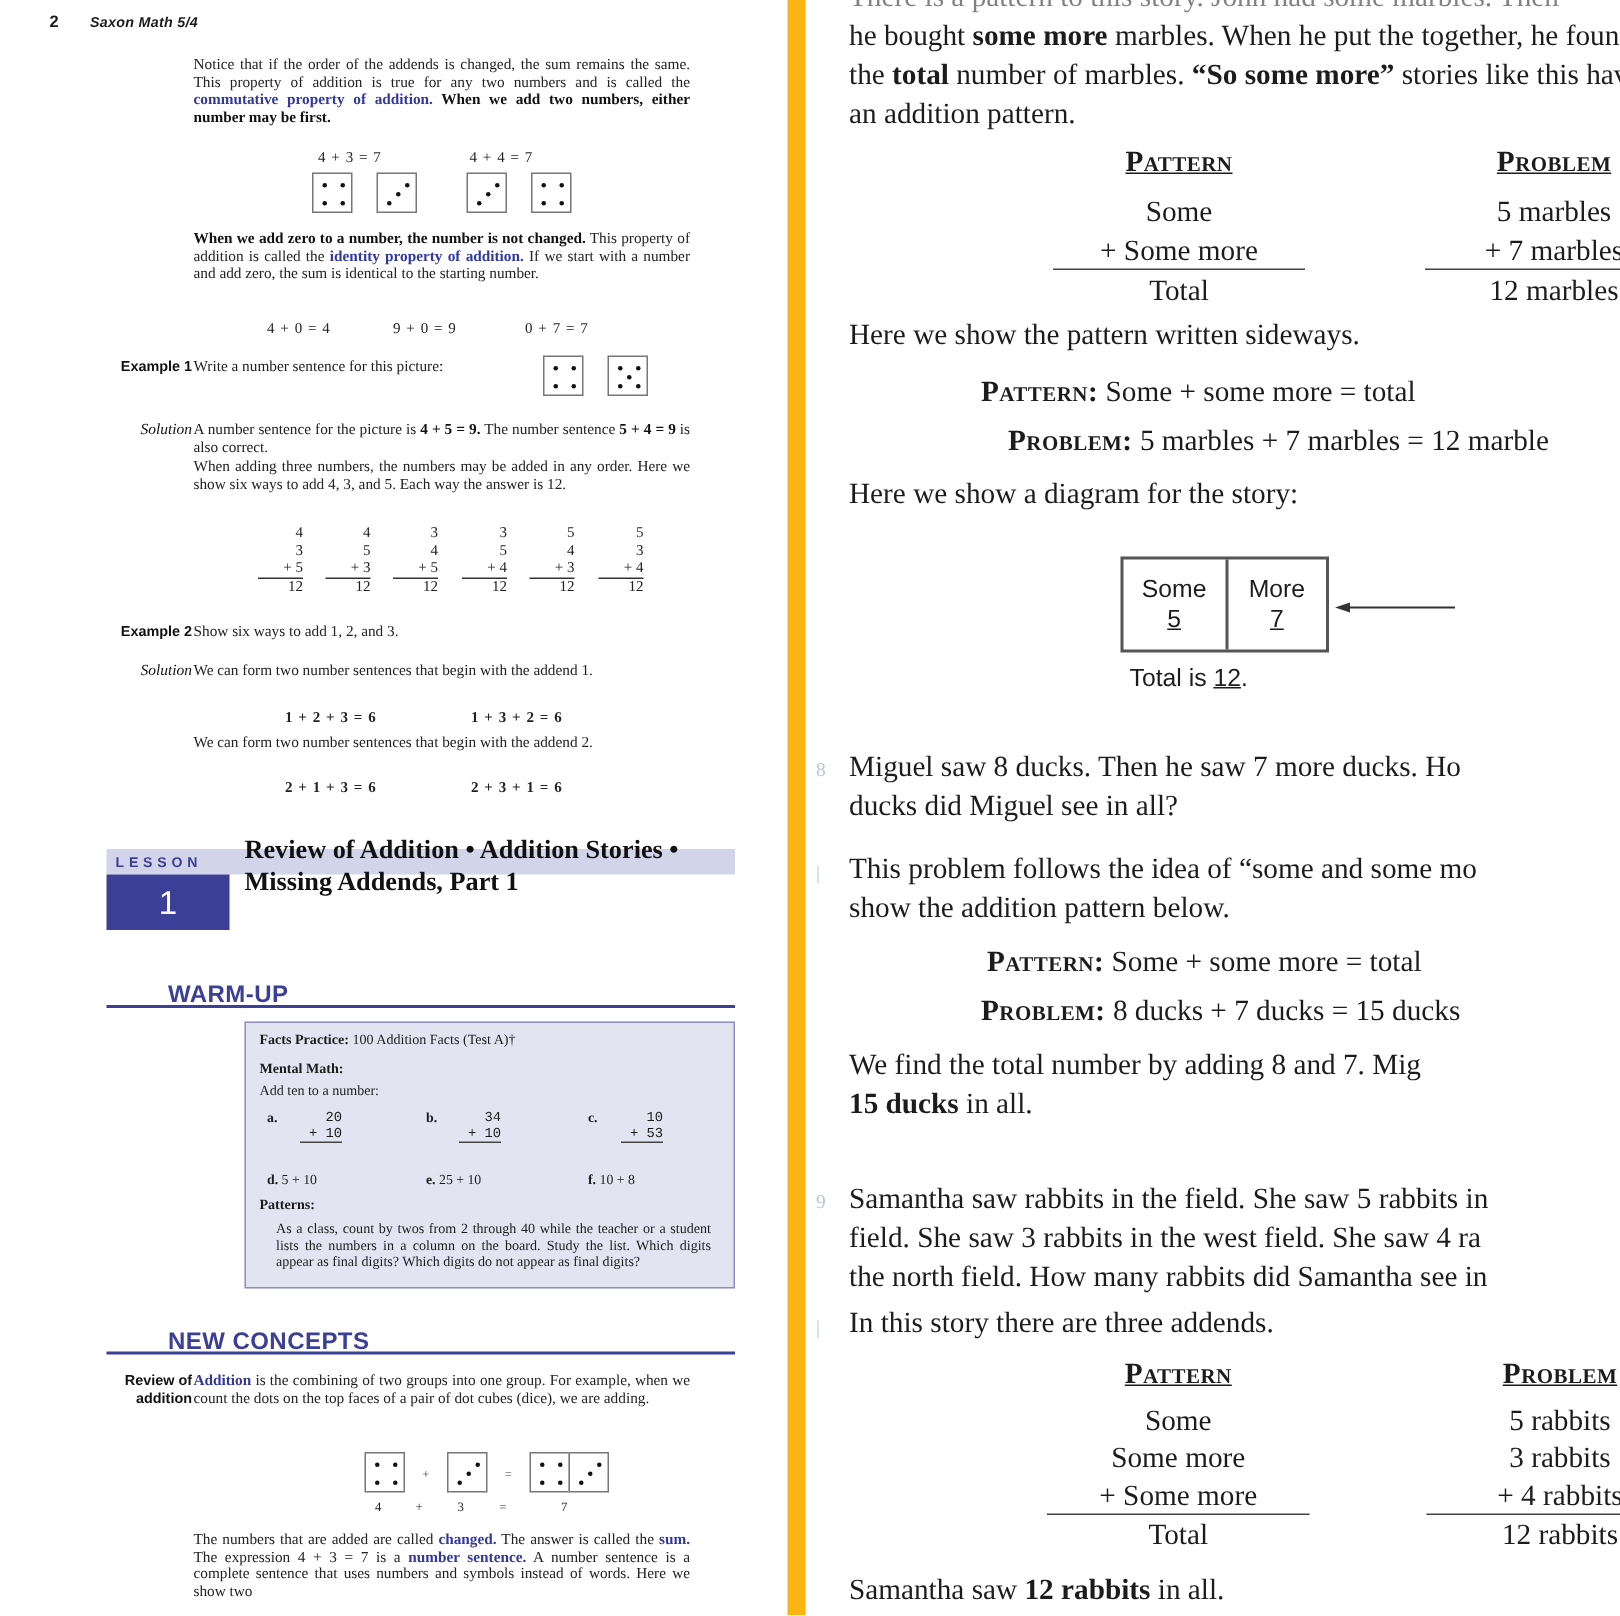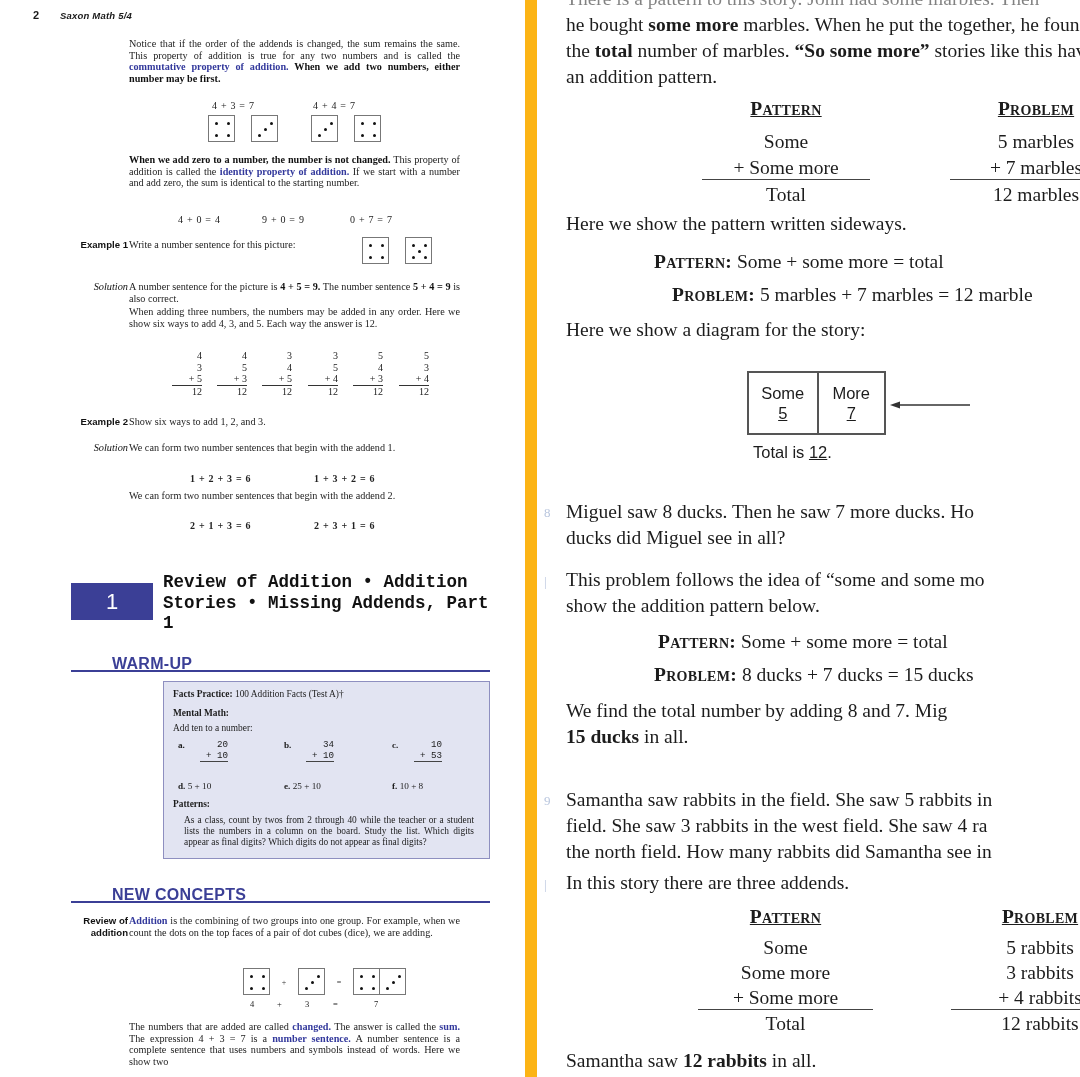--- a/index.html
+++ b/index.html
@@ -76,22 +76,22 @@
     font-family:"Liberation Sans", sans-serif; font-weight:bold; font-size:9.4px;
     letter-spacing:3.2px; color:#3b3f96;
   }
   #lesson-num {
     position:absolute; left:71px; top:583px; width:82px; height:37px;
     background:#3b3f96; color:#fff;
     font-family:"Liberation Sans", sans-serif; font-size:22px;
     display:flex; align-items:center; justify-content:center;
   }
   #lesson-title {
-    position:absolute; left:163px; top:572px; width:330px;
-    font-family:Liberation Mono, monospace; font-weight:bold; font-size:17.5px;
+    position:absolute; left:163px; top:556px; width:330px;
+    font-family:Liberation Serif, serif; font-weight:bold; font-size:17.5px;
     line-height:20.5px; color:#111;
   }
 
   .sec-head {
     position:absolute; font-family:"Liberation Sans", sans-serif; font-weight:bold;
     font-size:16px; color:#3b3f96; letter-spacing:0.3px;margin-left:41px;
   }
   .sec-rule { position:absolute; height:1.6px; background:#3b3f96; }
 
   
@@ -257,20 +257,23 @@
     <div class="lcol ltext" style="top:442px;">We can form two number sentences that begin with the addend 1.</div>
 
     <div class="eqline b" style="left:190px; top:473px;">1 + 2 + 3 = 6</div>
     <div class="eqline b" style="left:314px; top:473px;">1 + 3 + 2 = 6</div>
 
     <div class="lcol ltext" style="top:490px;">We can form two number sentences that begin with the addend 2.</div>
 
     <div class="eqline b" style="left:190px; top:520px;">2 + 1 + 3 = 6</div>
     <div class="eqline b" style="left:314px; top:520px;">2 + 3 + 1 = 6</div>
 
+    <div id="lesson-banner">
+      <span>LESSON</span>
+    </div>
     <div id="lesson-num">1</div>
     <div id="lesson-title">Review of Addition • Addition Stories • Missing Addends, Part 1</div>
 
     <div class="sec-head" style="left:71px; top:655px;">WARM-UP</div>
     <div class="sec-rule" style="left:71px; top:670px; width:419px;"></div>
 
     <div id="warmup-box">
       <div class="wtxt" style="position:absolute; left:9px; top:7px;">
         <span class="wb">Facts Practice:</span>
         <span>100 Addition Facts (Test A)†</span>

